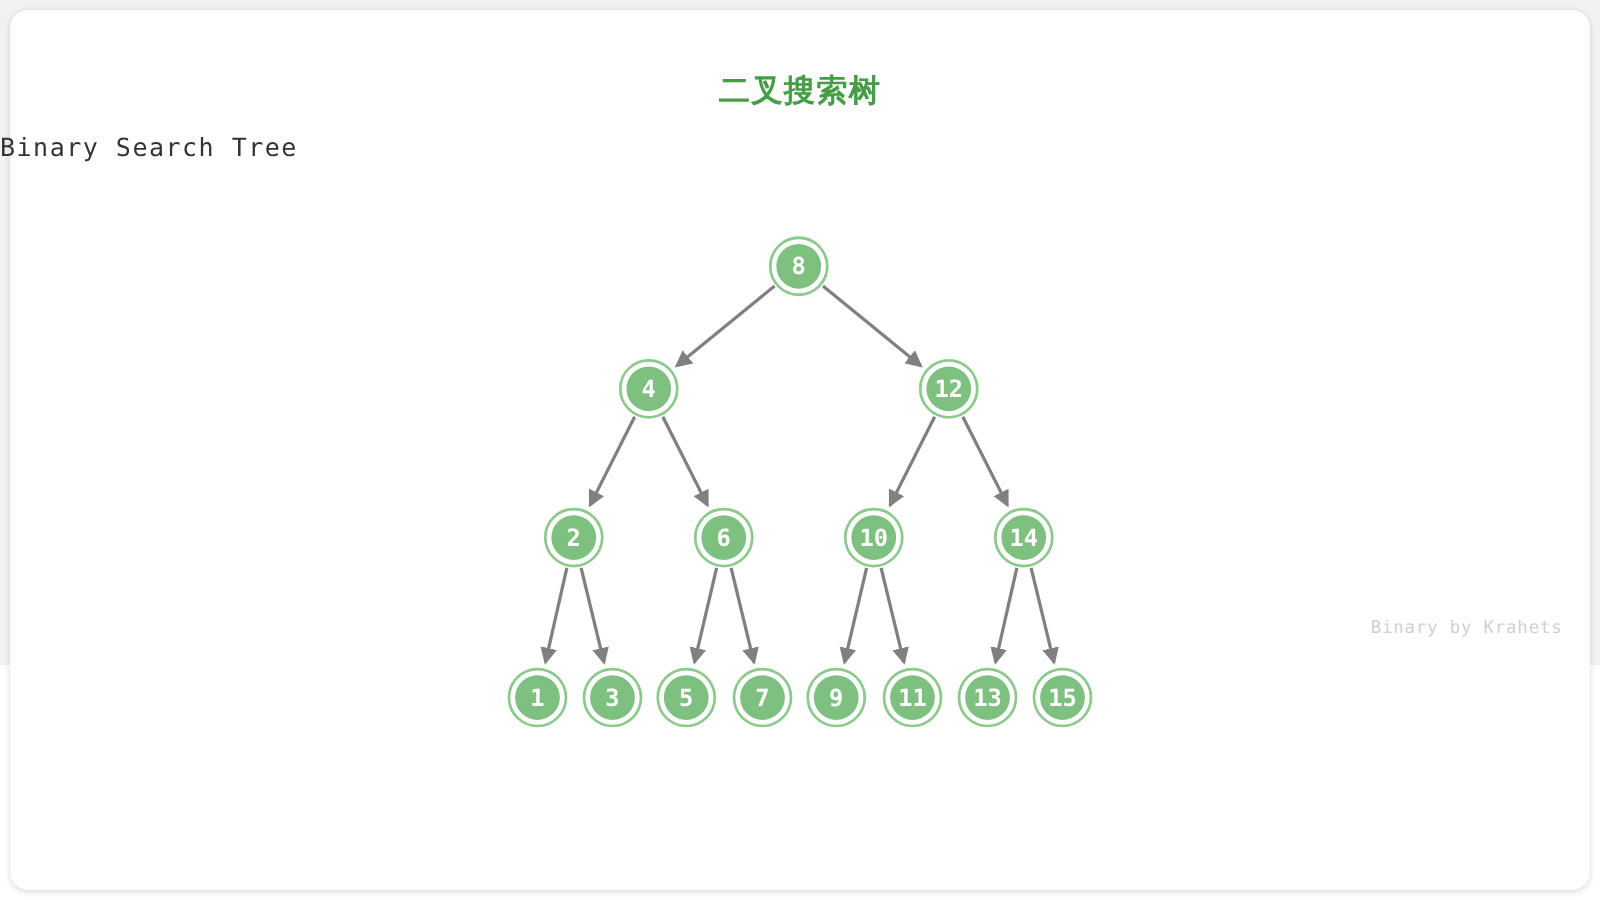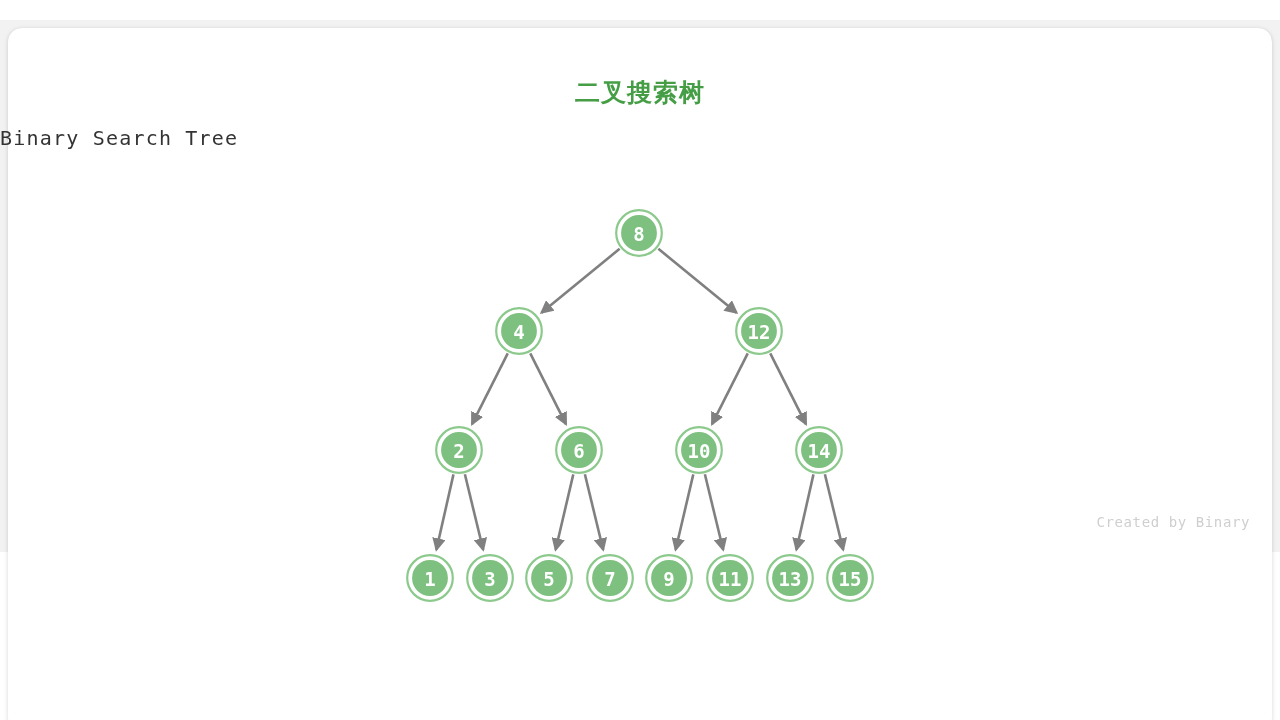--- a/index.html
+++ b/index.html
@@ -10,21 +10,20 @@
     overflow: hidden;
     background: #ffffff;
     font-family: "DejaVu Sans", sans-serif;
   }
 
   #page {
     position: relative;
     width: 1280px;
     height: 532px;
     background: #f2f2f2;
-    margin-top: 20px;
   }
 
   
   #card {
     position: absolute;
     left: 8px;
     top: 8px;
     width: 1264px;
     height: 704px;
     background: #ffffff;
@@ -190,14 +189,14 @@
           <text x="790" y="558.5" class="node-label">13</text>
         </g>
         <g>
           <circle cx="850" cy="558" r="22.8" class="node-outer"></circle>
           <circle cx="850" cy="558" r="19" class="node-inner"></circle>
           <text x="850" y="558.5" class="node-label">15</text>
         </g>
       </g>
   </svg>
 
-  <div id="credit">Created by Binary</div>
+  <div id="credit">Binary by Krahets</div>
 </div>
 
 </body></html>

